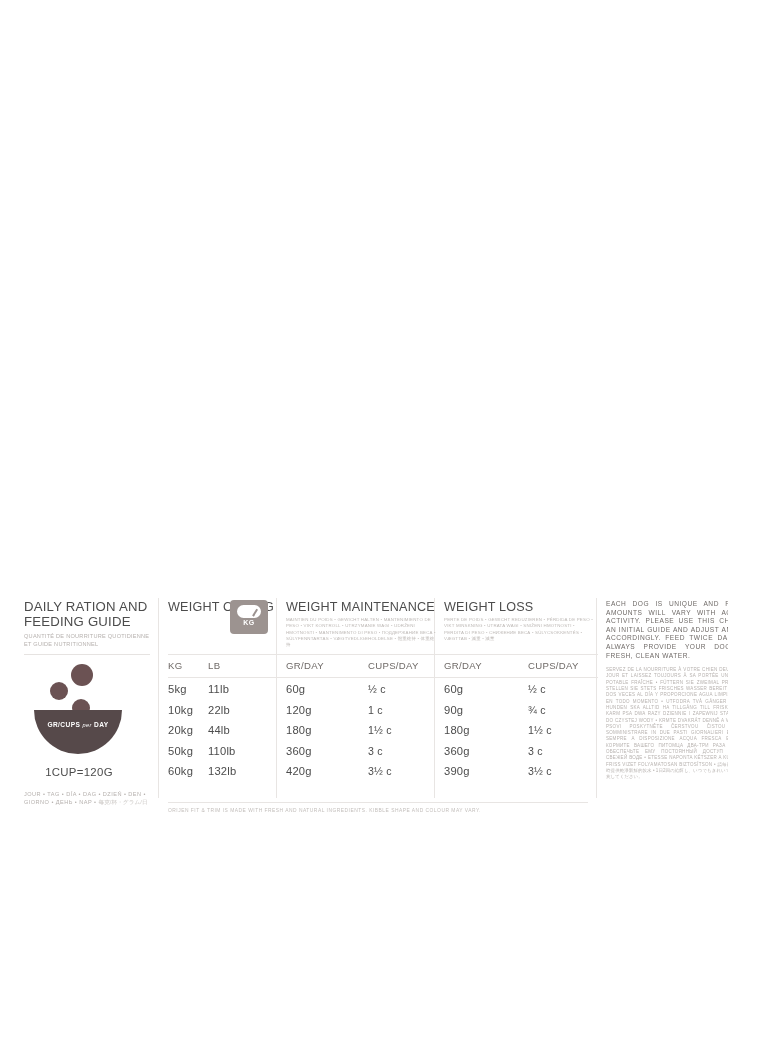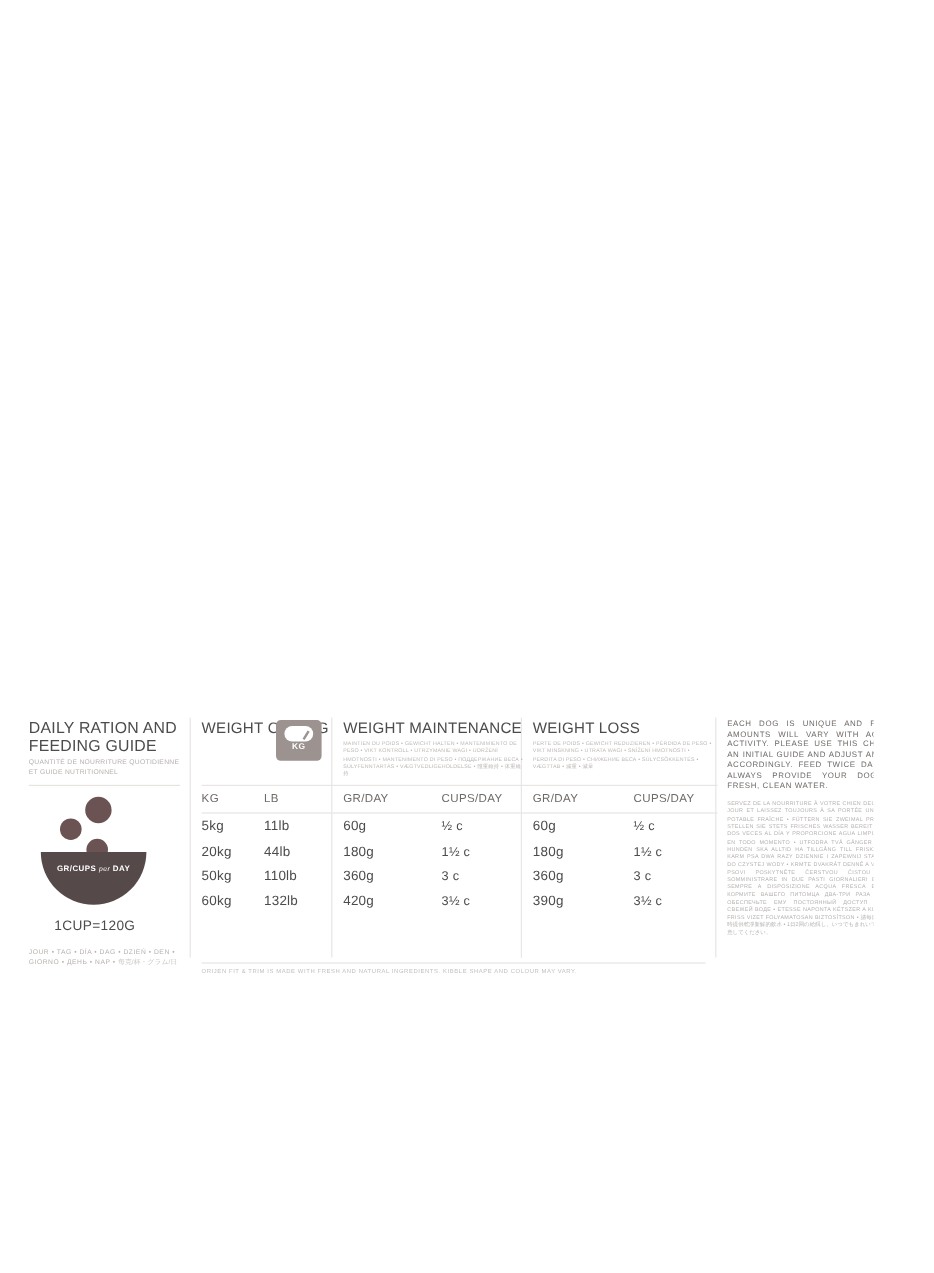--- a/index.html
+++ b/index.html
@@ -91,21 +91,21 @@
     font-size:7px;font-weight:700;color:#ffffff;letter-spacing:.4px;
   }
 
   .sub-head{
     position:relative;height:22px;border-top:1px solid #e8e5e3;
     border-bottom:1px solid #e8e5e3;
   }
   .sh{
     position:absolute;top:5px;font-size:9.6px;color:#6f6a67;letter-spacing:.3px;
   }
-  .c1{left:0;} .c2{left:52px;} .c3{left:118px;} .c4{left:200px;}
+  .c1{left:0;} .c2{left:40px;} .c3{left:118px;} .c4{left:200px;}
   .c5{left:276px;} .c6{left:360px;}
 
   .rows{position:relative;padding-top:3px;}
   .row{position:relative;height:20.5px;}
   .cell{
     position:absolute;top:2px;font-size:11.2px;color:#4c4c4c;letter-spacing:.2px;text-align:center;
   }
   .frac{font-size:10.6px;}
 
   .foot-note{
@@ -198,20 +198,28 @@
       <div class="rows">
         <div class="row">
           <div class="cell c1">5kg</div>
           <div class="cell c2">11lb</div>
           <div class="cell c3">60g</div>
           <div class="cell c4 frac">½ c</div>
           <div class="cell c5">60g</div>
           <div class="cell c6 frac">½ c</div>
         </div>
         <div class="row">
+          <div class="cell c1">10kg</div>
+          <div class="cell c2">22lb</div>
+          <div class="cell c3">120g</div>
+          <div class="cell c4 frac">1 c</div>
+          <div class="cell c5">90g</div>
+          <div class="cell c6 frac">¾ c</div>
+        </div>
+        <div class="row">
           <div class="cell c1">20kg</div>
           <div class="cell c2">44lb</div>
           <div class="cell c3">180g</div>
           <div class="cell c4 frac">1½ c</div>
           <div class="cell c5">180g</div>
           <div class="cell c6 frac">1½ c</div>
         </div>
         <div class="row">
           <div class="cell c1">50kg</div>
           <div class="cell c2">110lb</div>

